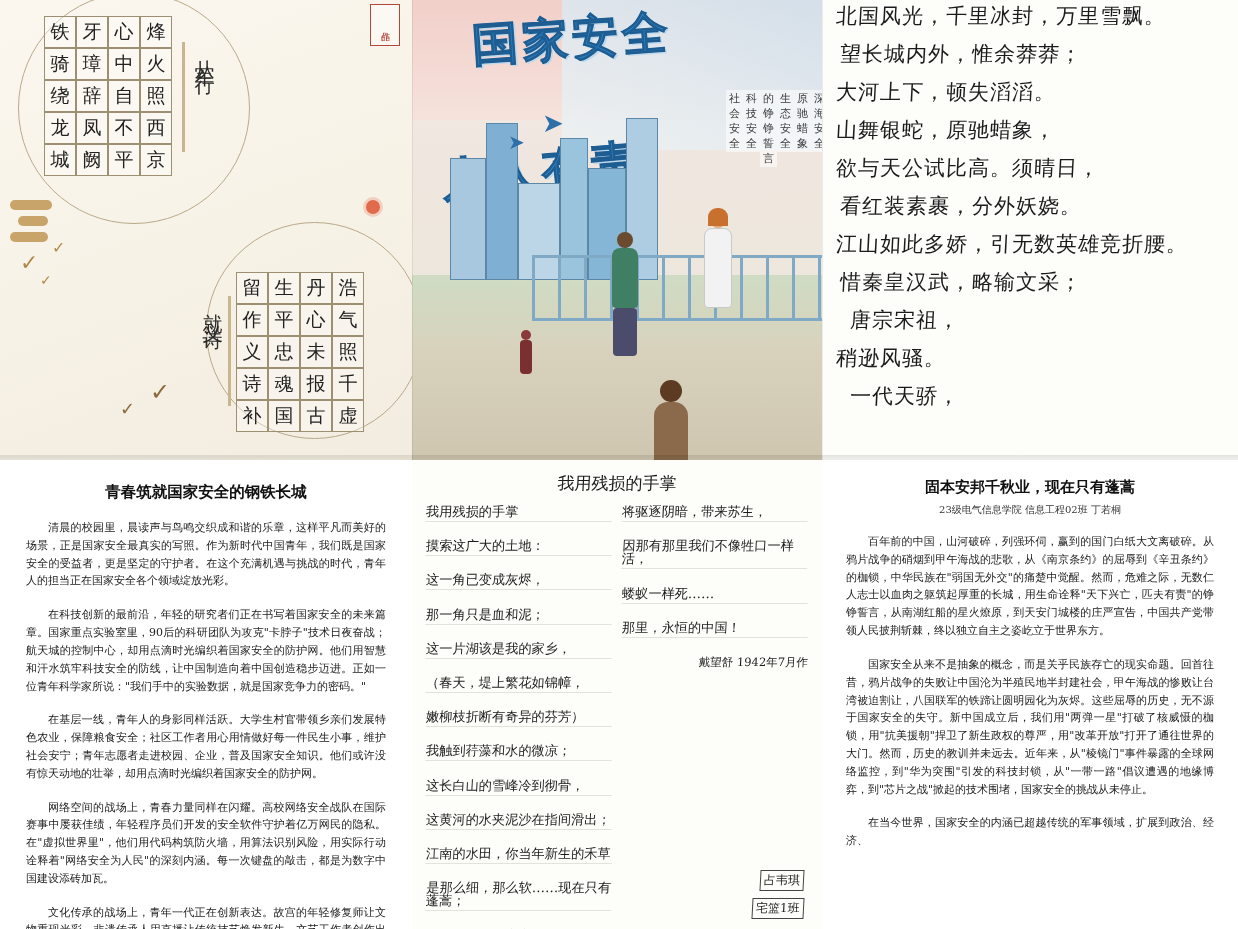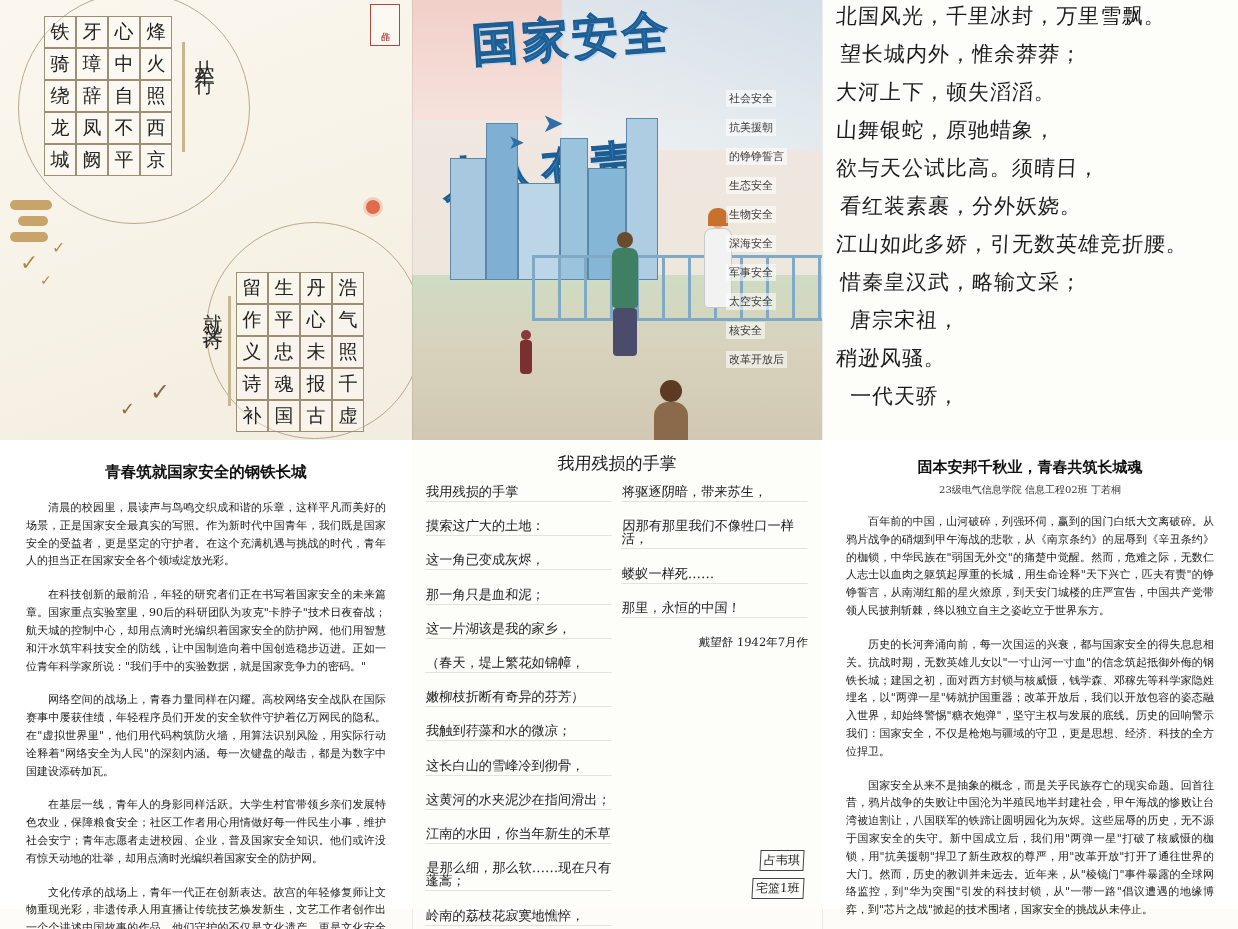--- a/index.html
+++ b/index.html
@@ -103,21 +103,21 @@
     position:absolute; left: 120px; top: 255px; width: 290px; height: 60px;
     border-top: 3px solid #7fa9c4; border-bottom: 3px solid #7fa9c4;
   }
   .rail::after{ content:""; position:absolute; left:0; top:0; width:100%; height:100%;
     background: repeating-linear-gradient(90deg, #7fa9c4 0 3px, transparent 3px 26px); }
   .person { position:absolute; }
   .p-head { width:16px;height:16px;border-radius:50%;background:#e2b48c;margin:0 auto;}
   .p-body { width:26px;height:60px;border-radius:8px 8px 4px 4px; }
   .draw-labels {
     position:absolute; right: 8px; top: 90px; width: 88px;
-    display:flex; flex-direction:column; gap:12px; align-items:flex-start;
+    display:flex; flex-direction:row; gap:0; align-items:flex-start;
   }
   .dl {
     font-family:"DejaVu Serif", serif; font-size: 11px; color:#3a3a3a;
     background: rgba(255,255,255,.55); padding: 1px 3px;
   }
   .bird2 { position:absolute; color:#2f6fa8; font-size:26px; }
 
   
   .panel-hand {
     position: absolute; left: 822px; top: 0; width: 416px; height: 460px;
@@ -127,21 +127,21 @@
   .hand-line {
     font-family: "DejaVu Serif", serif;
     font-size: 21px; color: #1b1b1b; line-height: 1.0;
     margin: 0 0 17px 0; letter-spacing: 1px;
     transform: skewX(-3deg);
   }
   .hand-line.ind1 { padding-left: 14px; }
   .hand-line.ind2 { padding-left: 4px; }
 
   
-  .bottom-row { position:absolute; left:0; top:440px; width:1052px; height:469px;border-radius:12px; }
+  .bottom-row { position:absolute; left:0; top:460px; width:1052px; height:469px;border-radius:12px; }
 
   .col-print {
     position:absolute; left:0; top:0; width:412px; height:469px;
     background:#ffffff; padding: 18px 26px; box-sizing:border-box;
   }
   .print-title {
     text-align:center; font-family:"DejaVu Serif", serif; font-weight:700;
     font-size: 15.5px; color:#111; margin: 4px 0 14px;
   }
   .print-p {
@@ -308,24 +308,24 @@
         <div class="p-head" style="width:10px;height:10px;background:#8a3a3a;"></div>
         <div style="width:12px;height:34px;background:#7a3030;border-radius:4px;margin:0 auto;"></div>
       </div>
       <div class="person" style="left:242px; top:380px;">
         <div class="p-head" style="width:22px;height:22px;background:#5c3b22;"></div>
         <div style="width:34px;height:58px;background:#8a6a4a;border-radius:14px 14px 0 0;margin:0 auto;"></div>
       </div>
 
       <div class="draw-labels">
         <span class="dl">社会安全</span>
-        <span class="dl">抗美援朝</span>
+        <span class="dl">科技安全</span>
         <span class="dl">的铮铮誓言</span>
         <span class="dl">生态安全</span>
-        <span class="dl">生物安全</span>
+        <span class="dl">原驰蜡象</span>
         <span class="dl">深海安全</span>
         <span class="dl">军事安全</span>
         <span class="dl">太空安全</span>
         <span class="dl">核安全</span>
         <span class="dl">改革开放后</span>
       </div>
     </div>
 
     <div class="panel-hand">
       <p class="hand-line">北国风光，千里冰封，万里雪飘。</p>
@@ -345,22 +345,22 @@
   <div class="fold"></div>
   <div class="vseam" style="left:412px;"></div>
   <div class="vseam" style="left:822px;"></div>
 
   <div class="bottom-row">
 
     <div class="col-print">
       <div class="print-title">青春筑就国家安全的钢铁长城</div>
       <p class="print-p">清晨的校园里，晨读声与鸟鸣交织成和谐的乐章，这样平凡而美好的场景，正是国家安全最真实的写照。作为新时代中国青年，我们既是国家安全的受益者，更是坚定的守护者。在这个充满机遇与挑战的时代，青年人的担当正在国家安全各个领域绽放光彩。</p>
       <p class="print-p">在科技创新的最前沿，年轻的研究者们正在书写着国家安全的未来篇章。国家重点实验室里，90后的科研团队为攻克"卡脖子"技术日夜奋战；航天城的控制中心，却用点滴时光编织着国家安全的防护网。他们用智慧和汗水筑牢科技安全的防线，让中国制造向着中国创造稳步迈进。正如一位青年科学家所说："我们手中的实验数据，就是国家竞争力的密码。"</p>
+      <p class="print-p">在基层一线，青年人的身影同样活跃。大学生村官带领乡亲们发展特色农业，保障粮食安全；社区工作者用心用情做好每一件民生小事，维护社会安宁；青年志愿者走进校园、企业，普及国家安全知识。他们或许没有惊天动地的壮举，却用点滴时光编织着国家安全的防护网。</p>
       <p class="print-p">网络空间的战场上，青春力量同样在闪耀。高校网络安全战队在国际赛事中屡获佳绩，年轻程序员们开发的安全软件守护着亿万网民的隐私。在"虚拟世界里"，他们用代码构筑防火墙，用算法识别风险，用实际行动诠释着"网络安全为人民"的深刻内涵。每一次键盘的敲击，都是为数字中国建设添砖加瓦。</p>
-      <p class="print-p">在基层一线，青年人的身影同样活跃。大学生村官带领乡亲们发展特色农业，保障粮食安全；社区工作者用心用情做好每一件民生小事，维护社会安宁；青年志愿者走进校园、企业，普及国家安全知识。他们或许没有惊天动地的壮举，却用点滴时光编织着国家安全的防护网。</p>
       <p class="print-p">文化传承的战场上，青年一代正在创新表达。故宫的年轻修复师让文物重现光彩，非遗传承人用直播让传统技艺焕发新生，文艺工作者创作出一个个讲述中国故事的作品。他们守护的不仅是文化遗产，更是文化安全的精神命脉。</p>
 
     </div>
 
     <div class="col-hand2">
       <div class="h2-title">我用残损的手掌</div>
       <div class="h2-cols">
         <div class="h2-col">
           <p class="h2-line">我用残损的手掌</p>
           <p class="h2-line">摸索这广大的土地：</p>
@@ -383,22 +383,21 @@
           <p class="h2-line">蝼蚁一样死……</p>
           <p class="h2-line">那里，永恒的中国！</p>
           <div class="h2-sign">戴望舒 1942年7月作</div>
         </div>
       </div>
       <div class="h2-stamp" style="top: 410px;">占韦琪</div>
       <div class="h2-stamp" style="top: 438px;">宅篮1班</div>
     </div>
 
     <div class="col-print2">
-      <div class="p2-title">固本安邦千秋业，青春共筑长城魂</div>
+      <div class="p2-title">固本安邦千秋业，现在只有蓬蒿</div>
       <div class="p2-sub">23级电气信息学院 信息工程02班 丁若桐</div>
       <p class="print-p">百年前的中国，山河破碎，列强环伺，赢到的国门白纸大文离破碎。从鸦片战争的硝烟到甲午海战的悲歌，从《南京条约》的屈辱到《辛丑条约》的枷锁，中华民族在"弱国无外交"的痛楚中觉醒。然而，危难之际，无数仁人志士以血肉之躯筑起厚重的长城，用生命诠释"天下兴亡，匹夫有责"的铮铮誓言，从南湖红船的星火燎原，到天安门城楼的庄严宣告，中国共产党带领人民披荆斩棘，终以独立自主之姿屹立于世界东方。</p>
-      <p class="print-p">历史的长河奔涌向前，每一次国运的兴衰，都与国家安全的得失息息相关。抗战时期，无数英雄儿女以"一寸山河一寸血"的信念筑起抵御外侮的钢铁长城；建国之初，面对西方封锁与核威慑，钱学森、邓稼先等科学家隐姓埋名，以"两弹一星"铸就护国重器；改革开放后，我们以开放包容的姿态融入世界，却始终警惕"糖衣炮弹"，坚守主权与发展的底线。历史的回响警示我们：国家安全，不仅是枪炮与疆域的守卫，更是思想、经济、科技的全方位捍卫。</p>
       <p class="print-p">国家安全从来不是抽象的概念，而是关乎民族存亡的现实命题。回首往昔，鸦片战争的失败让中国沦为半殖民地半封建社会，甲午海战的惨败让台湾被迫割让，八国联军的铁蹄让圆明园化为灰烬。这些屈辱的历史，无不源于国家安全的失守。新中国成立后，我们用"两弹一星"打破了核威慑的枷锁，用"抗美援朝"捍卫了新生政权的尊严，用"改革开放"打开了通往世界的大门。然而，历史的教训并未远去。近年来，从"棱镜门"事件暴露的全球网络监控，到"华为突围"引发的科技封锁，从"一带一路"倡议遭遇的地缘博弈，到"芯片之战"掀起的技术围堵，国家安全的挑战从未停止。</p>
       <p class="print-p">在当今世界，国家安全的内涵已超越传统的军事领域，扩展到政治、经济、</p>
     </div>
   </div>
 
 </div>
 
 </body></html>

